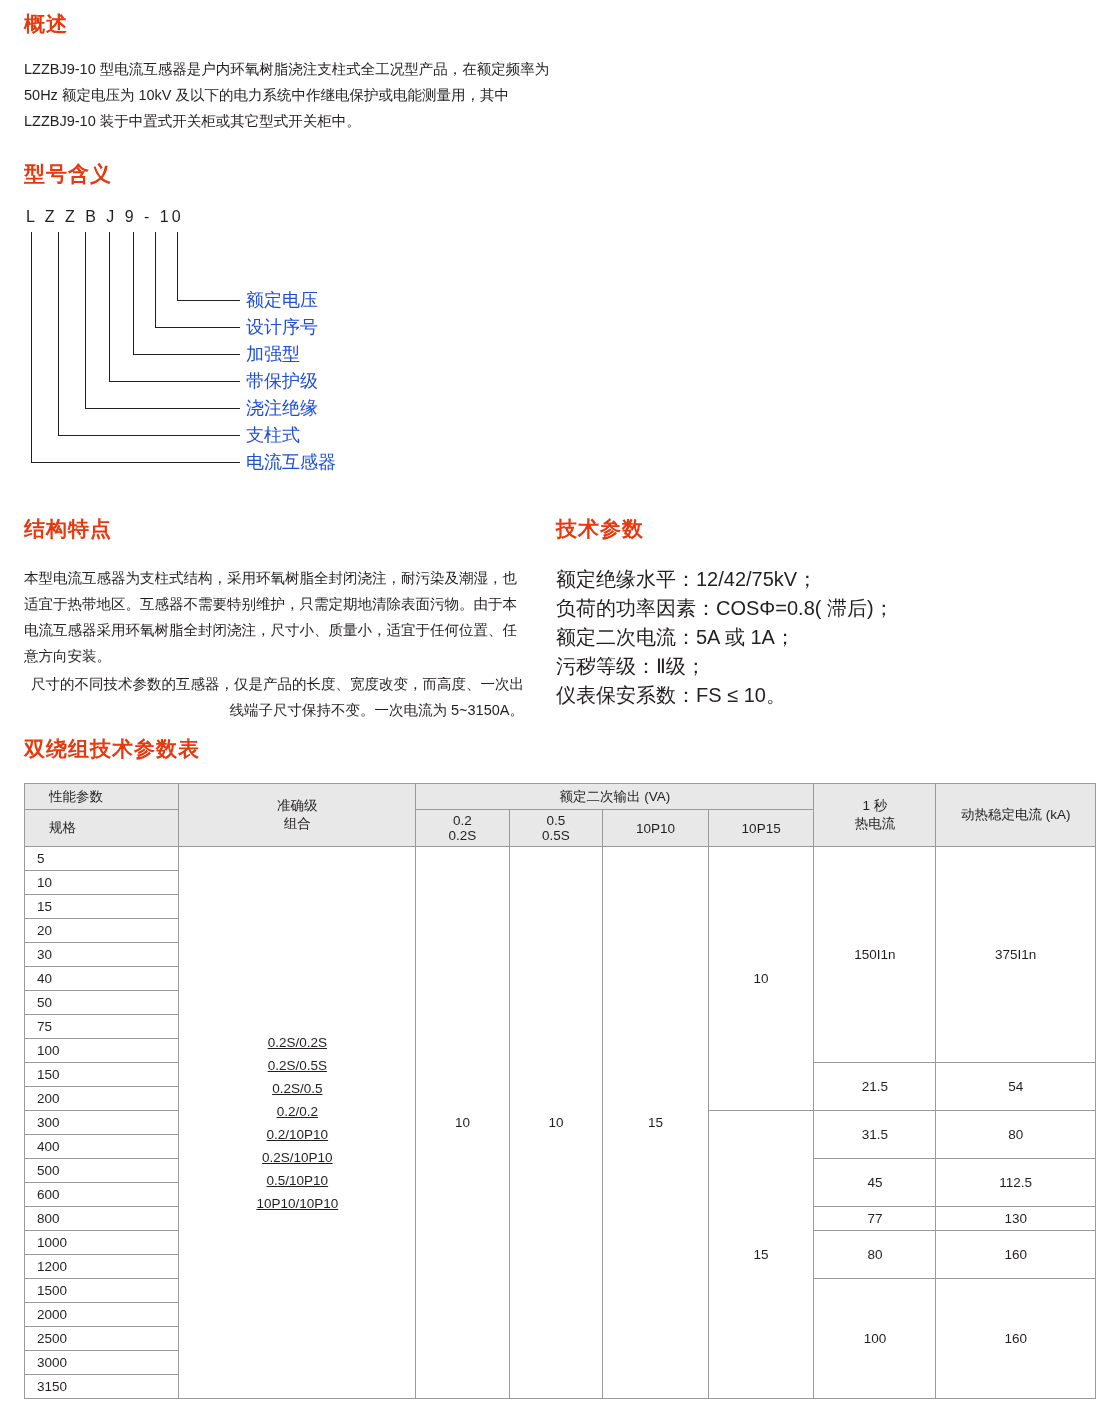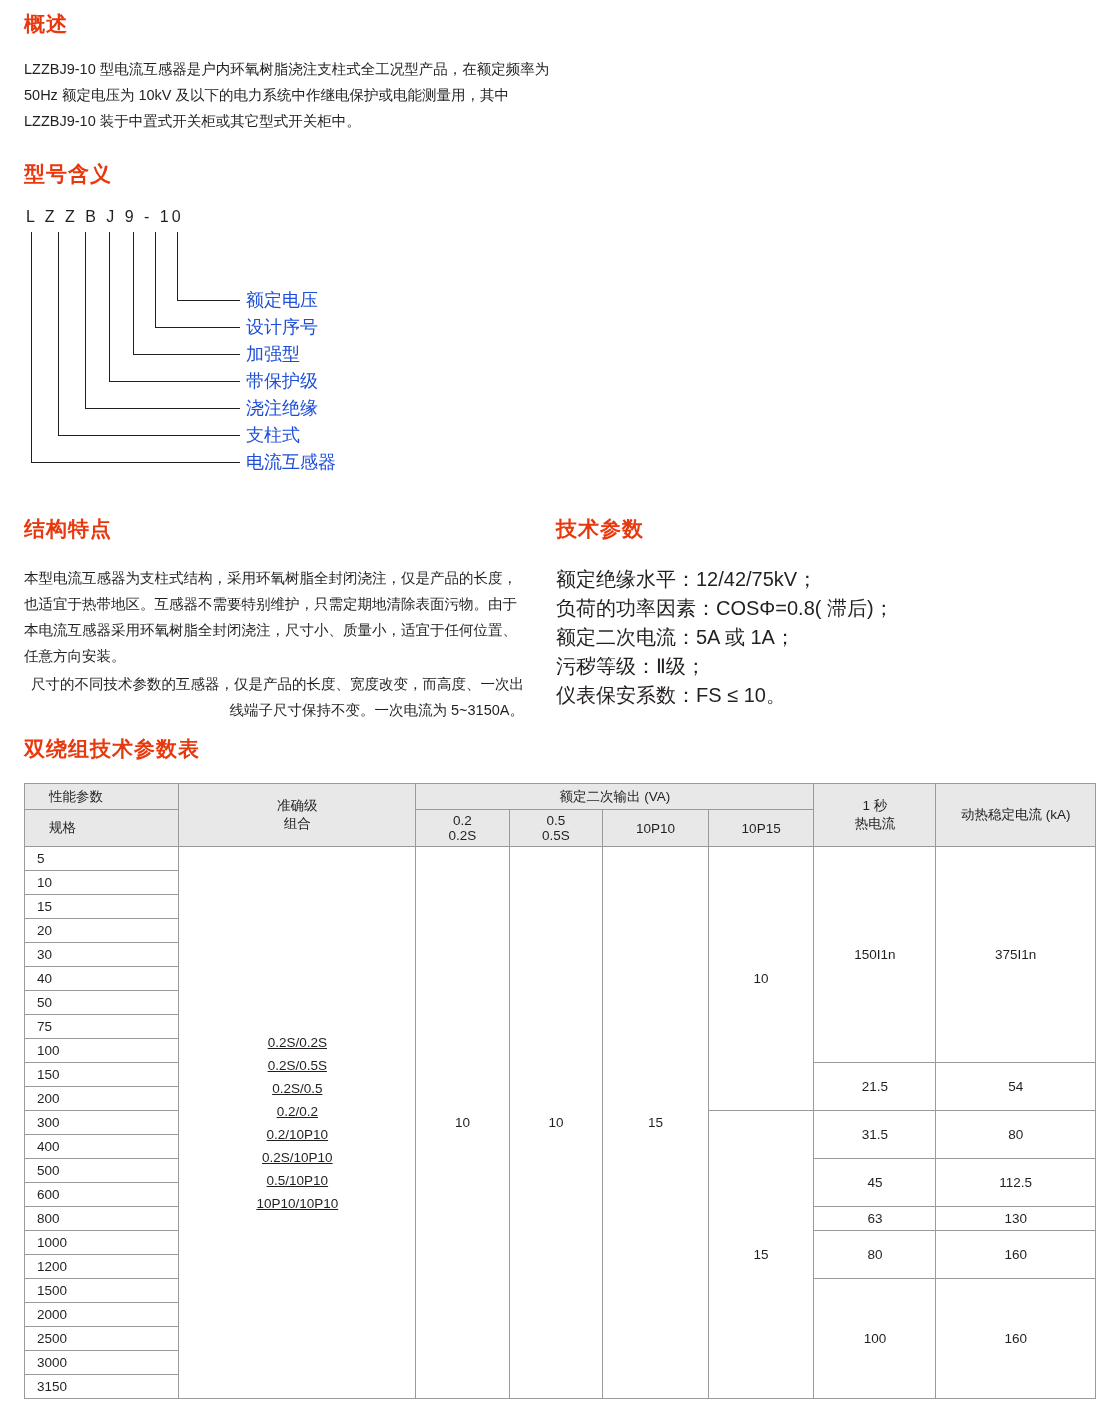--- a/index.html
+++ b/index.html
@@ -165,21 +165,21 @@
       <div class="lbl" style="left:222px; top:115px;">加强型</div>
       <div class="lbl" style="left:222px; top:142px;">带保护级</div>
       <div class="lbl" style="left:222px; top:169px;">浇注绝缘</div>
       <div class="lbl" style="left:222px; top:196px;">支柱式</div>
       <div class="lbl" style="left:222px; top:223px;">电流互感器</div>
     </div>
   </section>
 
   <section id="structure">
     <h2 class="section-title">结构特点</h2>
-    <p class="body-text">本型电流互感器为支柱式结构，采用环氧树脂全封闭浇注，仅是产品的长度，也适宜于热带地区。互感器不需要特别维护，只需定期地清除表面污物。由于本电流互感器采用环氧树脂全封闭浇注，尺寸小、质量小，适宜于任何位置、任意方向安装。</p>
+    <p class="body-text">本型电流互感器为支柱式结构，采用环氧树脂全封闭浇注，耐污染及潮湿，也适宜于热带地区。互感器不需要特别维护，只需定期地清除表面污物。由于本电流互感器采用环氧树脂全封闭浇注，尺寸小、质量小，适宜于任何位置、任意方向安装。</p>
     <p class="body-text p2">尺寸的不同技术参数的互感器，仅是产品的长度、宽度改变，而高度、一次出线端子尺寸保持不变。一次电流为 5~3150A。</p>
   </section>
 
   <section id="tech">
     <h2 class="section-title">技术参数</h2>
     <ul>
       <li>额定绝缘水平：12/42/75kV；</li>
       <li>负荷的功率因素：COSΦ=0.8( 滞后)；</li>
       <li>额定二次电流：5A 或 1A；</li>
       <li>污秽等级：Ⅱ级；</li>
@@ -288,21 +288,21 @@
           <td class="spec-val">500</td>
           <td rowspan="2">45</td>
           <td rowspan="2">112.5</td>
         </tr>
         <tr>
             <td class="spec-val">600</td>
           </tr>
 
         <tr>
           <td class="spec-val">800</td>
-          <td>63</td>
+          <td>77</td>
           <td>130</td>
         </tr>
 
         <tr>
           <td class="spec-val">1000</td>
           <td rowspan="2">80</td>
           <td rowspan="2">160</td>
         </tr>
         <tr>
             <td class="spec-val">1200</td>

